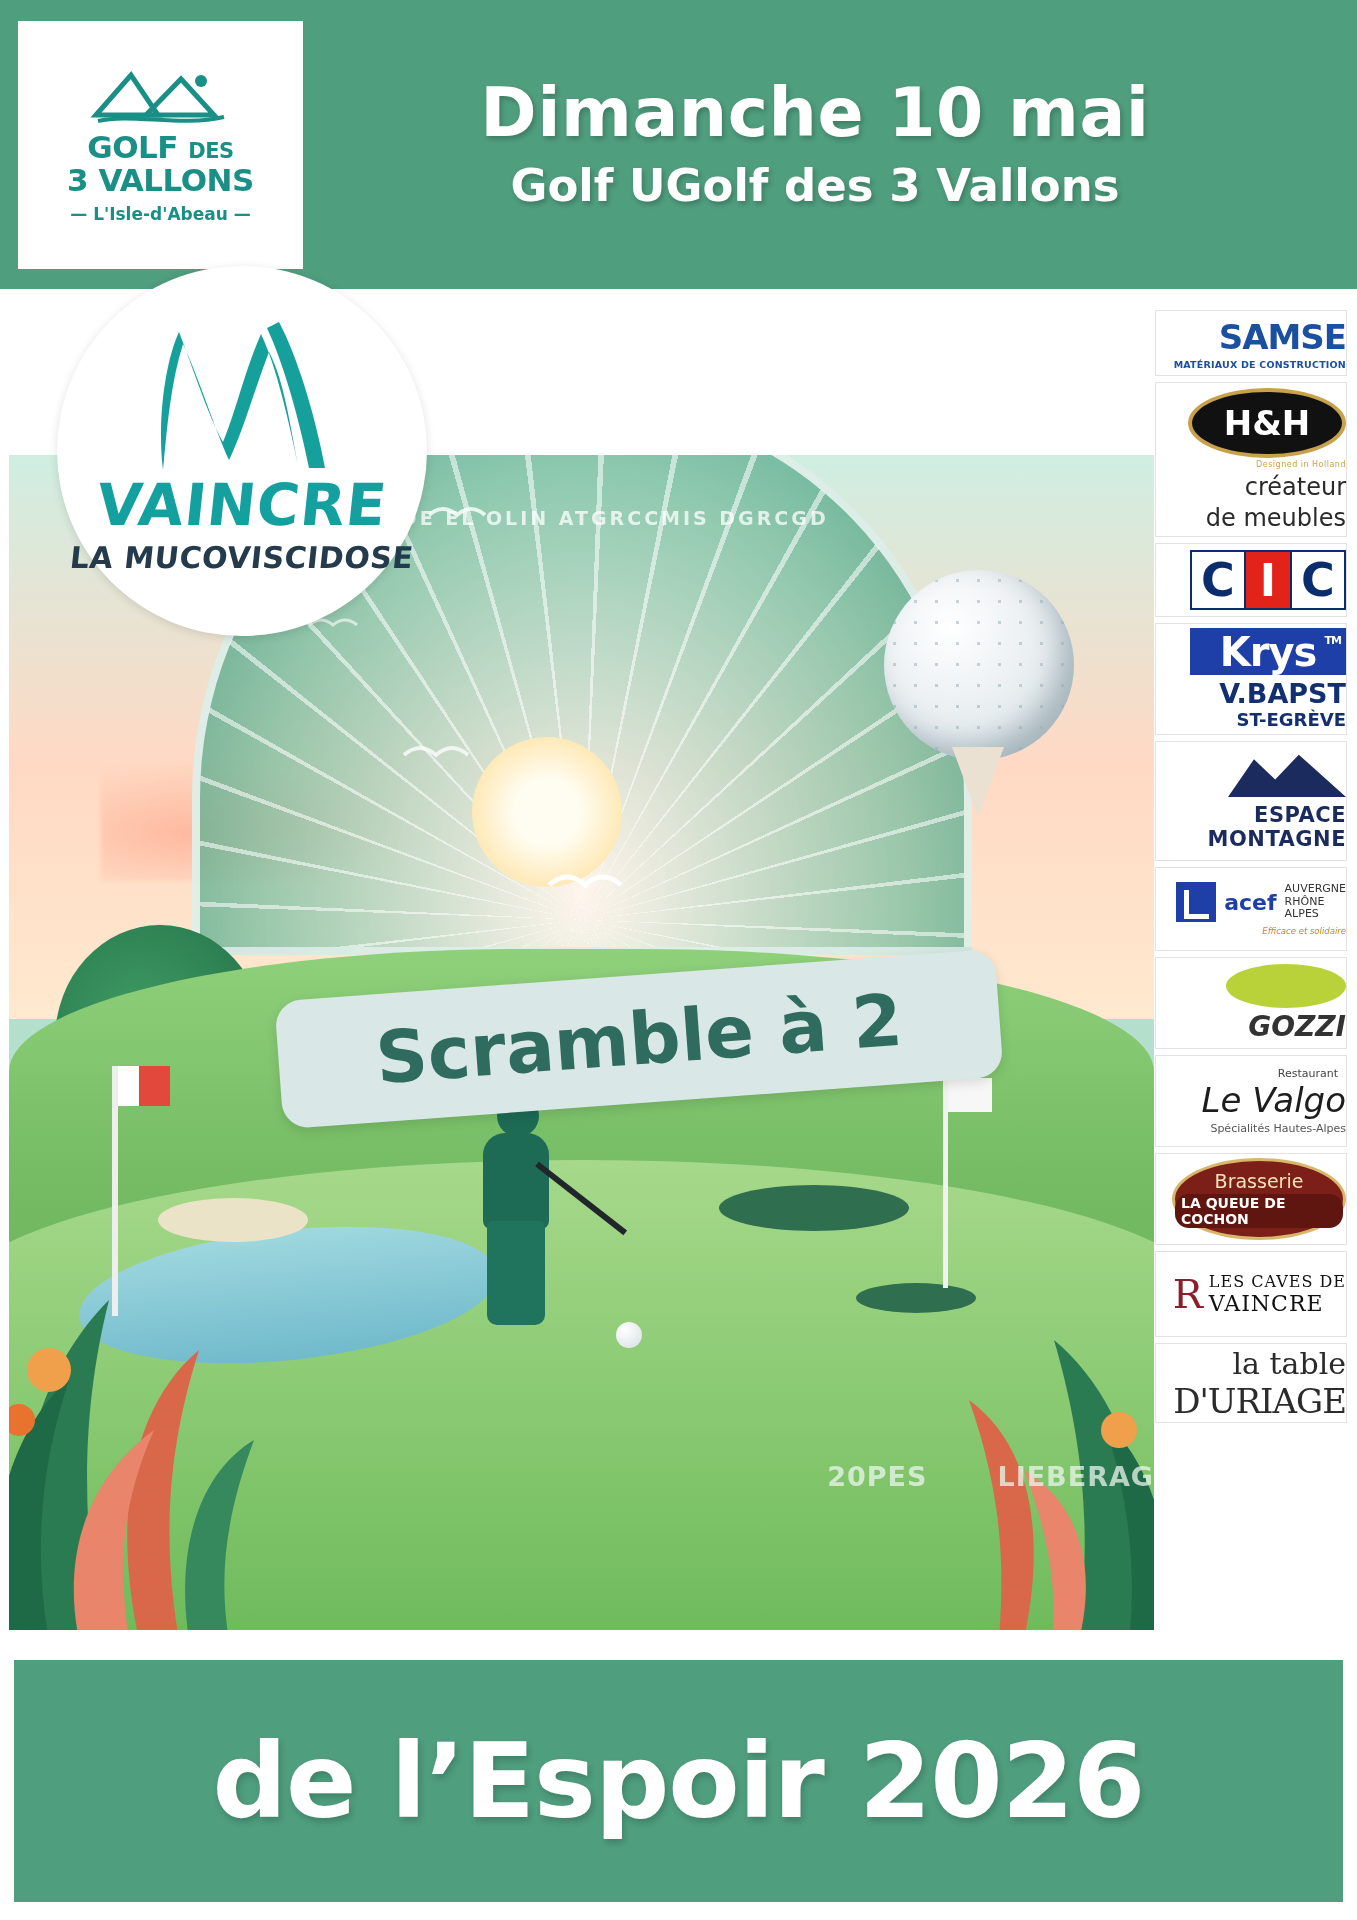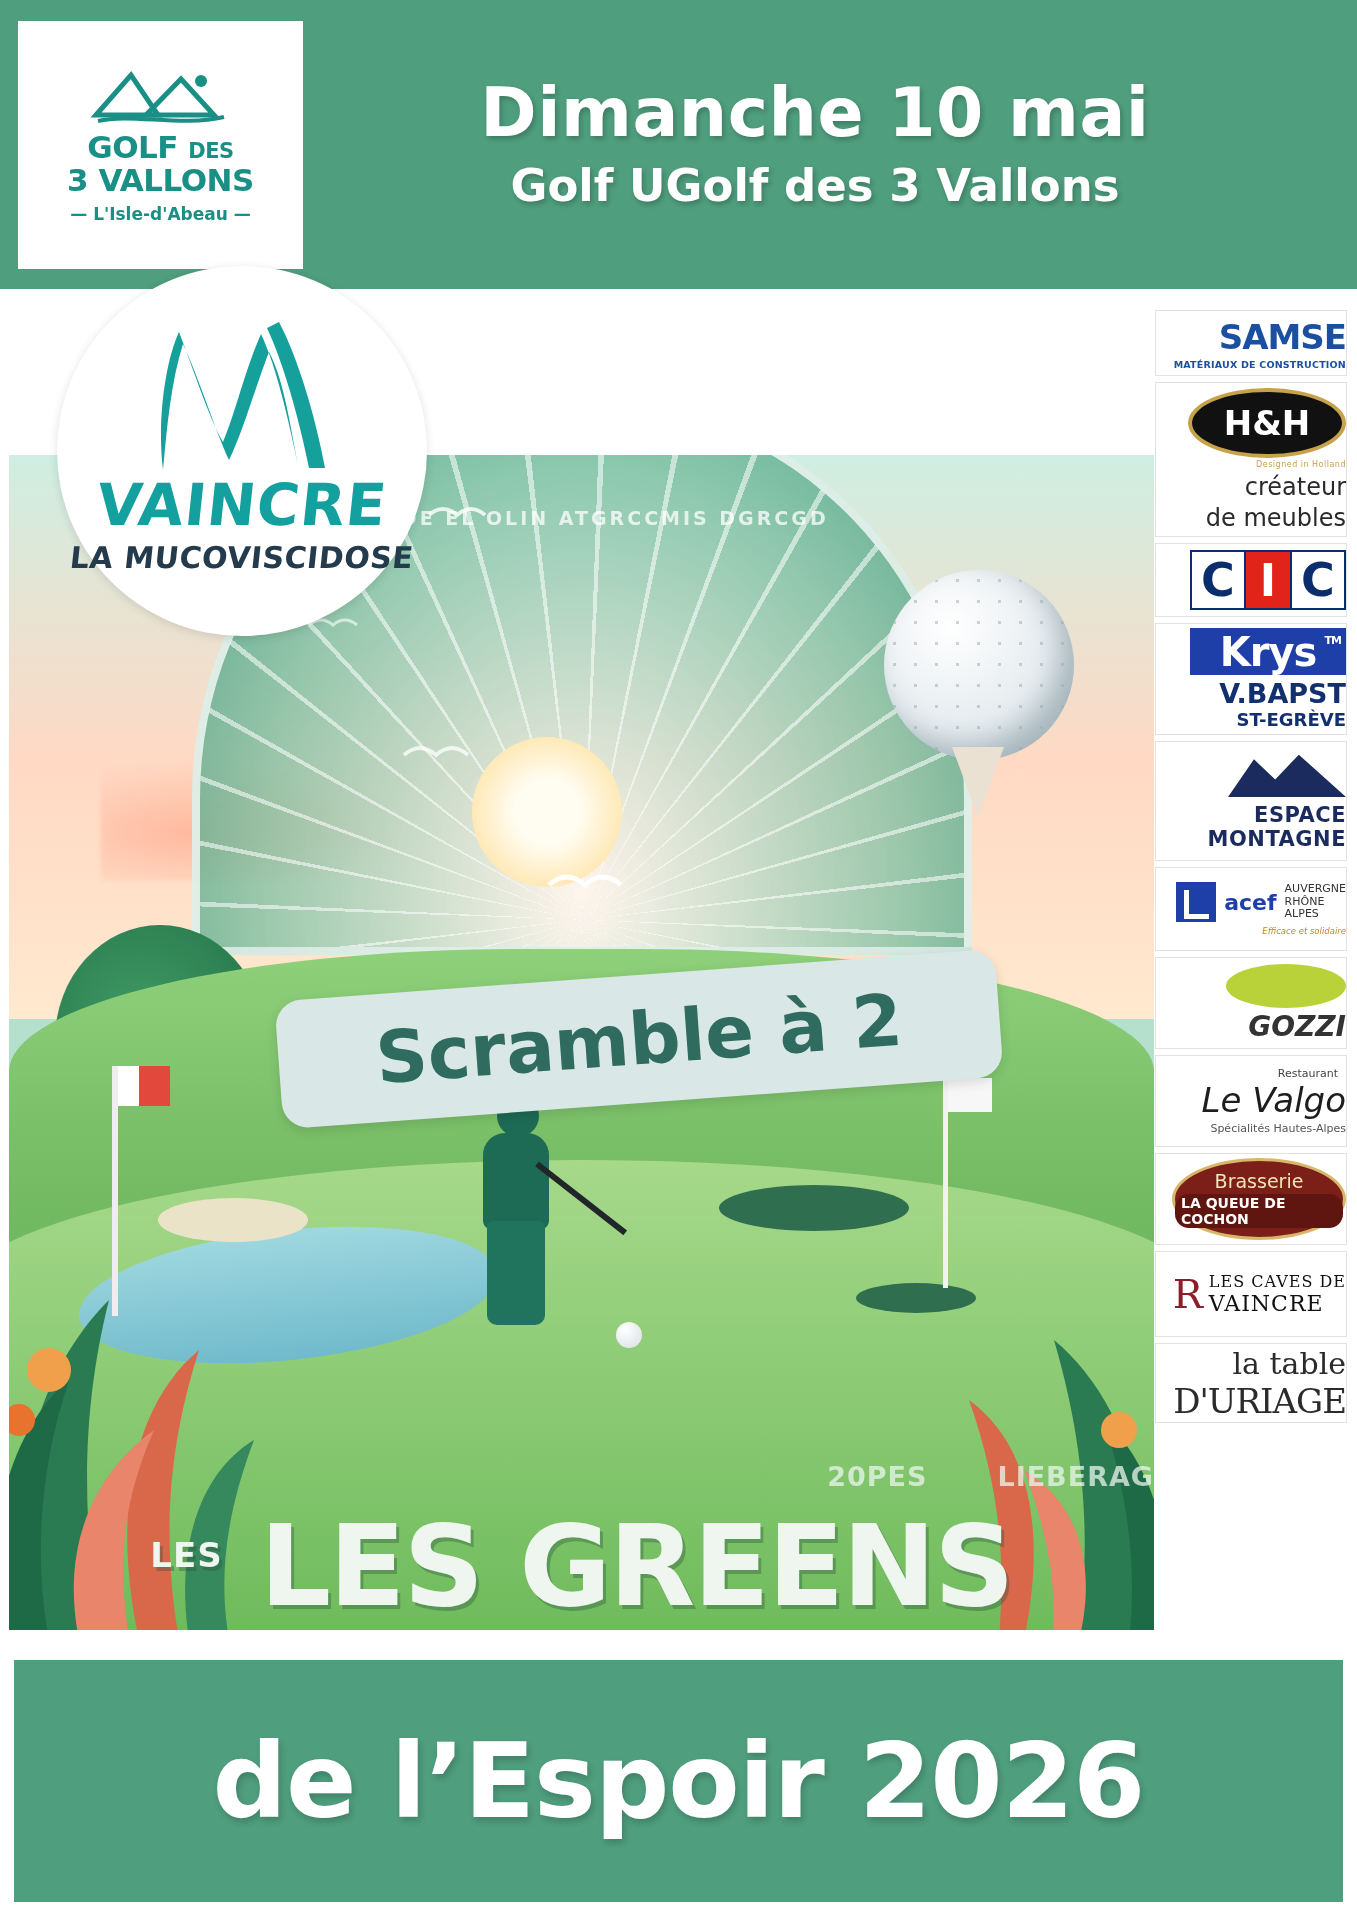--- a/index.html
+++ b/index.html
@@ -626,24 +626,20 @@
         <path d="M205 600 C225 520, 200 460, 150 430 C180 510, 182 560, 178 600 Z" fill="#e8856a"></path>
         <circle cx="245" cy="390" r="18" fill="#f0a04b"></circle>
       </svg>
     </div>
 
     <div class="artwork-subrow">
       <span>20PES</span>
       <span>LIEBERAG</span>
     </div>
 
-    <div class="artwork-title">
-      <span class="les">LES</span>
-      <span>LES GREENS</span>
-    </div>
   </div>
 
   <div class="muco-badge">
     <div class="muco-mark">
       <svg viewBox="0 0 186 150" width="186" height="150" aria-hidden="true">
         <path d="M14 148 C8 100, 16 40, 30 10 C44 46, 60 96, 74 120 C86 92, 96 48, 112 12 C128 46, 140 100, 150 148 C142 110, 136 60, 120 30 C106 66, 94 110, 80 138 C66 108, 50 56, 34 22 C22 60, 18 104, 14 148 Z" fill="#16a09c"></path>
           <path d="M118 6 C134 40, 150 96, 160 146 L176 146 C166 92, 148 34, 130 0 Z" fill="#16a09c"></path>
       </svg>
     </div>
     <div class="muco-word">VAINCRE</div>

